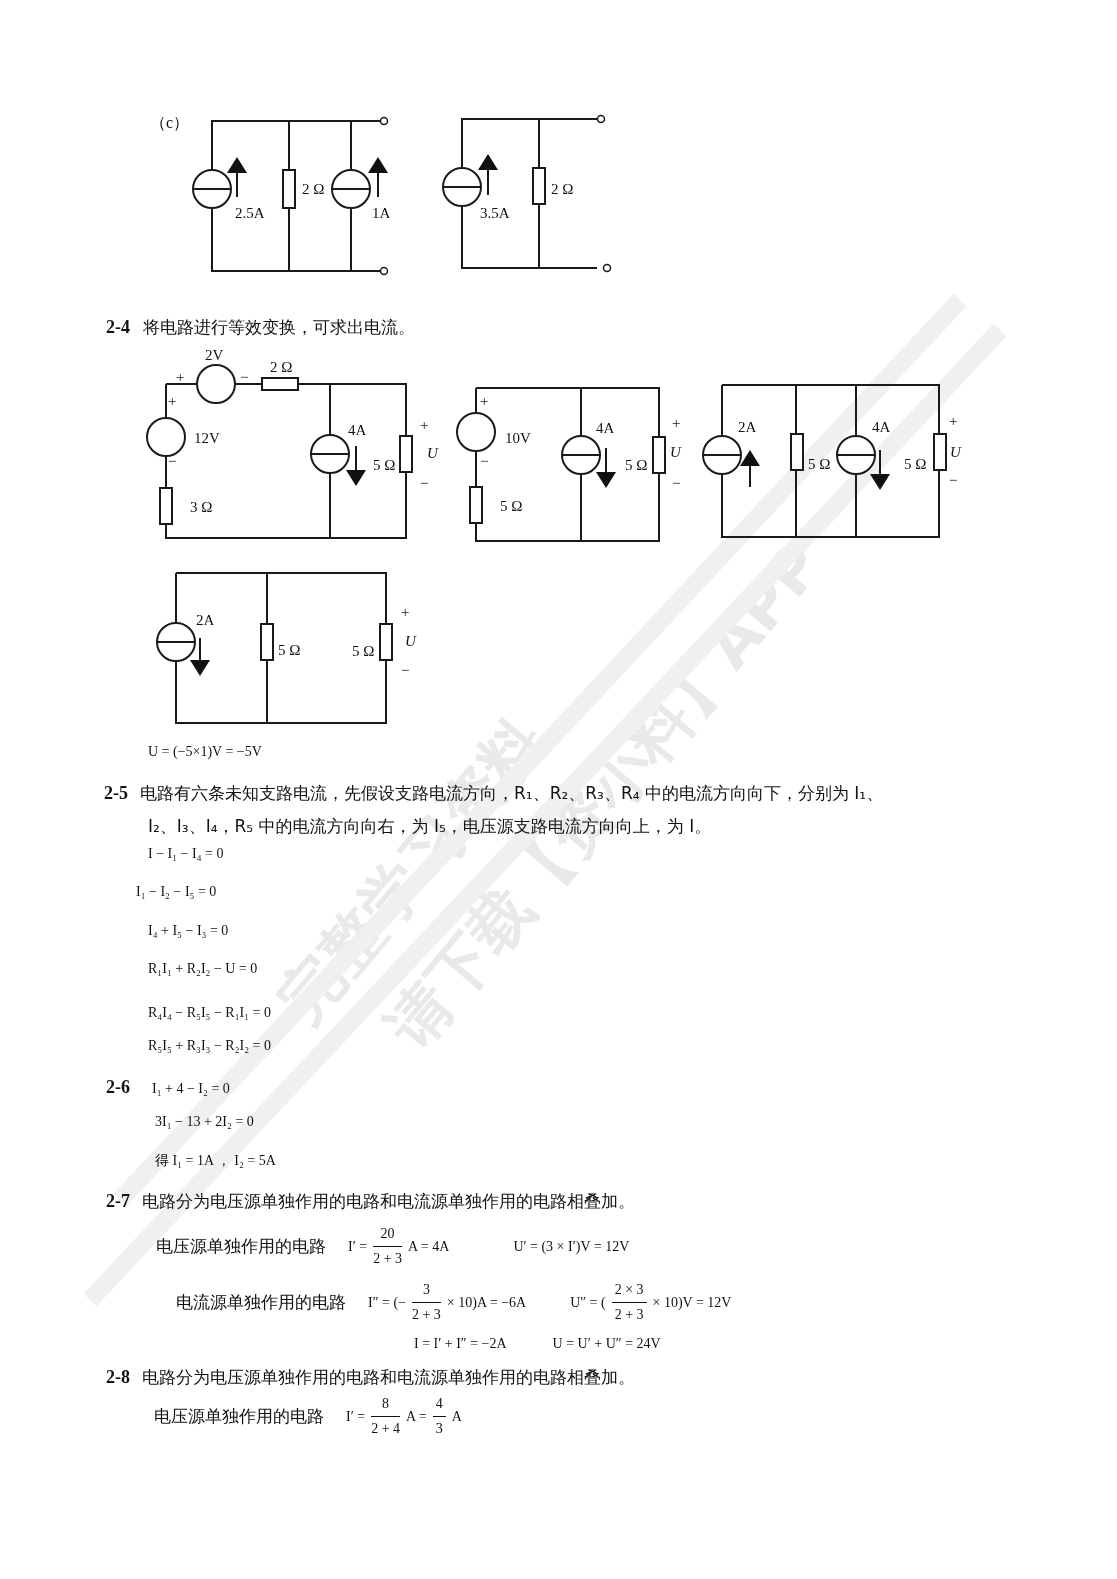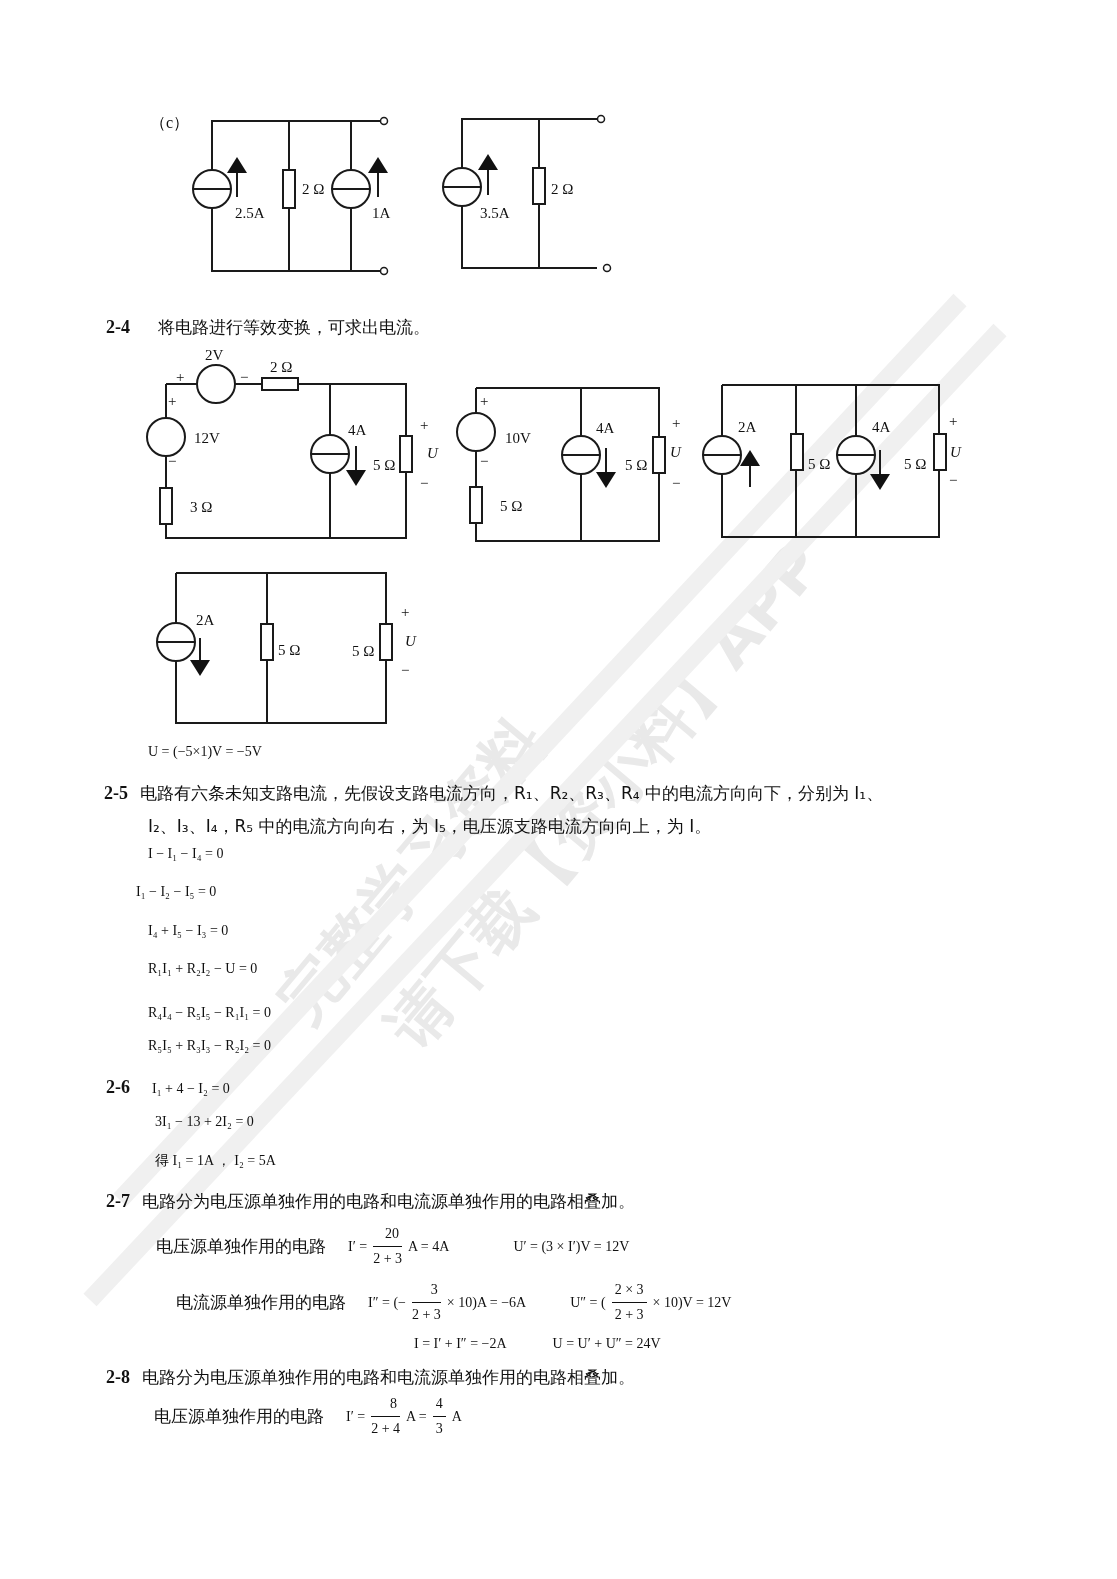--- a/index.html
+++ b/index.html
@@ -12,21 +12,21 @@
   .res { stroke: #1a1a1a; stroke-width: 2; fill: #fff; }
   .src { stroke: #1a1a1a; stroke-width: 2; fill: #fff; }
   .term { stroke: #1a1a1a; stroke-width: 1.5; fill: #fff; }
   .lbl { font-size: 15px; }
   .ital { font-style: italic; }
   .sec-no { font-family: "Liberation Serif", serif; font-weight: bold; font-size: 18px; }
   .cn { font-family: "DejaVu Sans", sans-serif; font-size: 17px; }
   .eq { font-family: "Liberation Serif", serif; font-size: 14px; white-space: nowrap; }
   .line { position: absolute; white-space: nowrap; }
   .frac { display: inline-block; vertical-align: middle; text-align: center; margin: 0 2px; }
-  .frac .num { display: block; border-bottom: 1.5px solid #111; padding: 0 3px; line-height: 24px; text-align: right; }
+  .frac .num { display: block; border-bottom: 1.5px solid #111; padding: 0 3px; line-height: 24px; }
   .frac .den { display: block; line-height: 24px; }
 </style>
 </head>
 <body>
 
 <svg class="watermark" viewBox="0 0 1117 1579">
   <g transform="rotate(-50 560 820)" fill="#e9e9e9" font-family="DejaVu Sans, sans-serif" font-weight="bold">
     <text x="240" y="760" font-size="62">完整学习资料</text>
     <text x="290" y="860" font-size="62">请下载【资小料】APP</text>
   </g>
@@ -155,21 +155,21 @@
     <rect class="res" x="380" y="624" width="12" height="36"></rect>
     <text class="lbl" x="352" y="656">5 Ω</text>
     <text class="lbl" x="401" y="617">+</text>
     <text class="lbl ital" x="405" y="646">U</text>
     <text class="lbl" x="401" y="675">−</text>
   </g>
 </svg>
 
 <div class="line" style="left:106px; top:316px;">
   <span class="sec-no">2-4</span>
-  <span class="cn" style="margin-left:24px;">将电路进行等效变换，可求出电流。</span>
+  <span class="cn" style="margin-left:9px;">将电路进行等效变换，可求出电流。</span>
 </div>
 
 <div class="line eq" style="left:148px; top:744px;">U = (−5×1)V = −5V</div>
 
 <div class="line" style="left:104px; top:782px;">
   <span class="sec-no">2-5</span>
   <span class="cn" style="margin-left:8px;">电路有六条未知支路电流，先假设支路电流方向，R₁、R₂、R₃、R₄ 中的电流方向向下，分别为 I₁、</span>
 </div>
 <div class="line cn" style="left:148px; top:815px;">I₂、I₃、I₄，R₅ 中的电流方向向右，为 I₅，电压源支路电流方向向上，为 I。</div>
 

